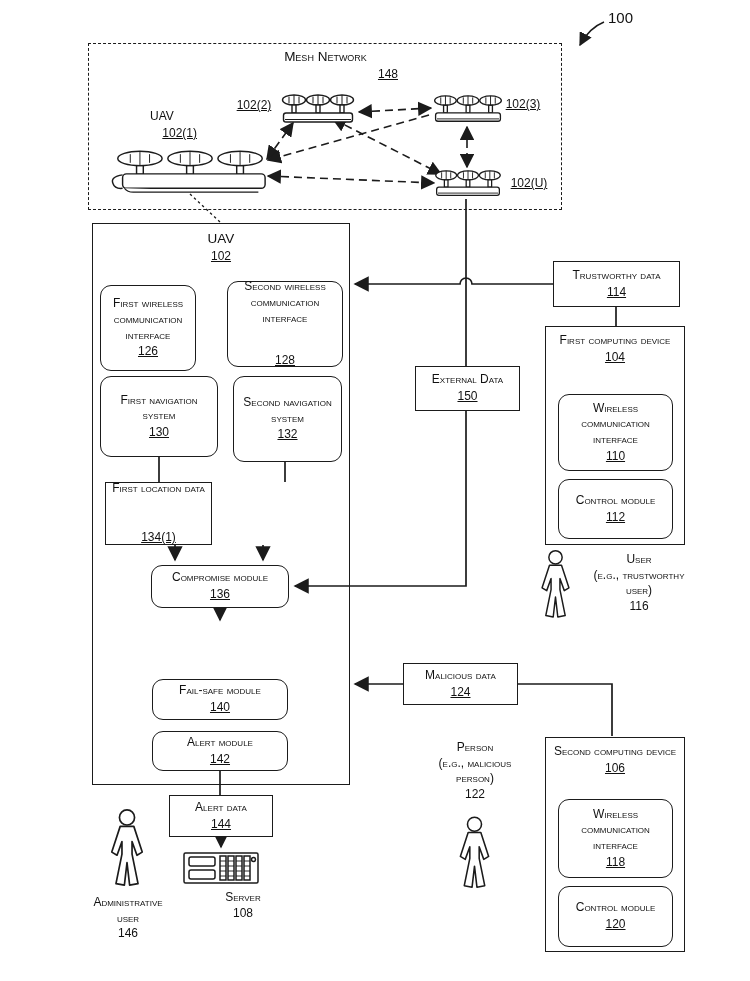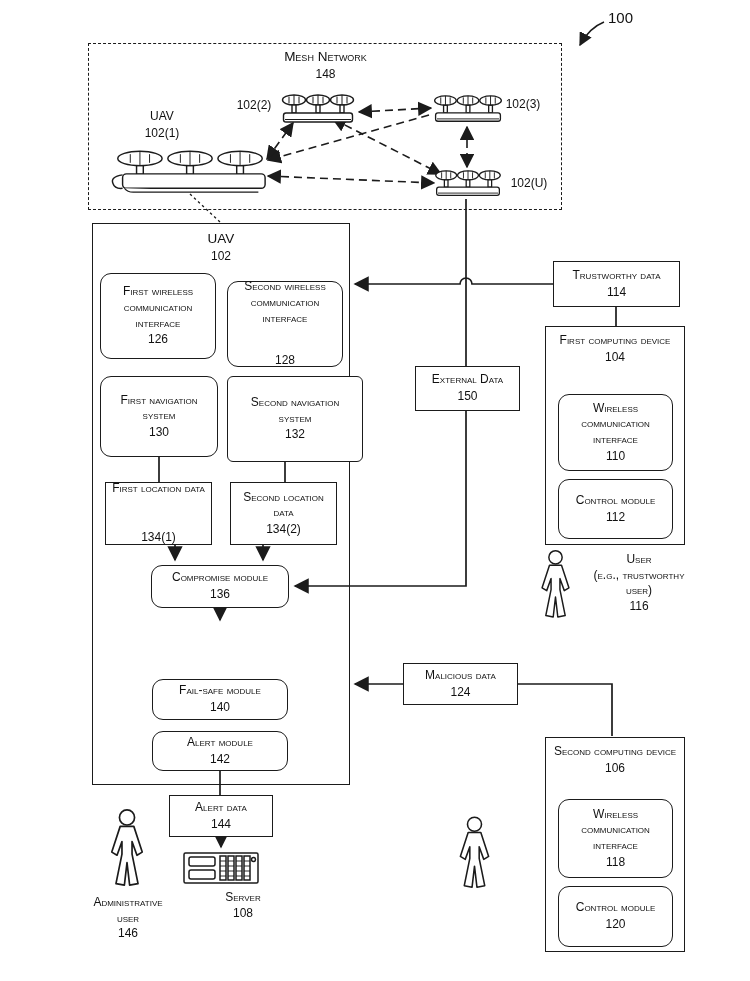--- a/index.html
+++ b/index.html
@@ -4,21 +4,21 @@
 <style>
   html,body{margin:0;padding:0;background:#fff;}
   body{font-family:"Liberation Sans",sans-serif;font-variant:small-caps;color:#111;}
   .canvas{position:relative;width:750px;height:981px;background:#fff;overflow:hidden;}
   svg.layer{position:absolute;left:0;top:0;z-index:1;}
   .node{position:absolute;z-index:2;border:1.7px solid #1b1b1b;background:#fff;
         display:flex;flex-direction:column;align-items:center;justify-content:center;
         text-align:center;font-size:12px;line-height:1.3;padding:2px 5px;box-sizing:border-box;}
   .round{border-radius:11px;}
   .devbox{justify-content:flex-start;padding-top:6px;}
-  .ref{margin-top:1px;}
+  .ref{text-decoration:underline;margin-top:1px;text-align:right;}
   .noline{text-decoration:none;}
   .flabel{position:absolute;z-index:2;text-align:center;font-size:12px;line-height:1.3;}
   .meshbox{position:absolute;z-index:1;border:1.7px dashed #1b1b1b;background:transparent;box-sizing:border-box;}
   .icon{position:absolute;z-index:2;}
   .title1{font-size:13.5px;}
   .figcap{position:absolute;z-index:2;font-size:35px;letter-spacing:1px;font-variant:normal;}
   .ref100{position:absolute;z-index:2;font-size:15px;font-variant:normal;}
 </style>
 </head>
 <body>
@@ -152,43 +152,39 @@
   </div>
   <div class="flabel" style="left:501px;top:176px;width:56px;">
     <span class="ref">102(U)</span>
   </div>
 
   <div class="node devbox" style="left:92px;top:223px;width:258px;height:562px;border-width:1.8px;background:transparent;">
     <div class="title1">UAV</div>
     <div class="ref">102</div>
   </div>
 
-  <div class="node round" style="left:100px;top:273px;width:116px;height:86px;">
+  <div class="node round" style="left:100px;top:285px;width:96px;height:86px;">
     <span>First wireless communication interface</span>
     <span class="ref">126</span>
   </div>
   <div class="node round" style="left:227px;top:281px;width:116px;height:86px;gap:26px;">
     <span>Second wireless communication interface</span>
     <span class="ref">128</span>
   </div>
   <div class="node round" style="left:100px;top:376px;width:118px;height:81px;">
     <span>First navigation system</span>
     <span class="ref">130</span>
   </div>
-  <div class="node round" style="left:227px;top:376px;width:136px;height:86px;border-radius:6px;">
+  <div class="node round" style="left:233px;top:376px;width:109px;height:86px;">
     <span>Second navigation system</span>
     <span class="ref">132</span>
   </div>
   <div class="node" style="left:105px;top:482px;width:107px;height:63px;gap:32px;">
     <span>First location data</span>
     <span class="ref">134(1)</span>
-  </div>
-  <div class="node" style="left:230px;top:482px;width:107px;height:63px;padding:2px 10px;">
-    <span>Second location data</span>
-    <span class="ref">134(2)</span>
   </div>
   <div class="node round" style="left:151px;top:565px;width:138px;height:43px;">
     <span>Compromise module</span>
     <span class="ref">136</span>
   </div>
   <div class="node round" style="left:152px;top:679px;width:136px;height:41px;">
     <span>Fail-safe module</span>
     <span class="ref">140</span>
   </div>
   <div class="node round" style="left:152px;top:731px;width:136px;height:40px;">
@@ -238,20 +234,26 @@
   <svg class="icon" style="left:537px;top:549px;" width="37" height="74" viewBox="0 0 40 78">
       <use href="#person-sym"></use>
     </svg>
   <div class="flabel" style="left:587px;top:552px;width:104px;">
     <div>User</div>
     <div>(e.g., trustworthy</div>
     <div>user)</div>
     <div class="noline">116</div>
   </div>
 
+  <div class="flabel" style="left:423px;top:740px;width:104px;">
+    <div>Person</div>
+    <div>(e.g., malicious</div>
+    <div>person)</div>
+    <div class="noline">122</div>
+  </div>
   <svg class="icon" style="left:455px;top:816px;" width="39" height="77" viewBox="0 0 40 78">
       <use href="#person-sym"></use>
     </svg>
 
   <svg class="icon" style="left:106px;top:809px;" width="42" height="82" viewBox="0 0 40 78">
       <use href="#person-sym"></use>
     </svg>
   <div class="flabel" style="left:80px;top:895px;width:96px;">
     <div>Administrative</div>
     <div>user</div>

